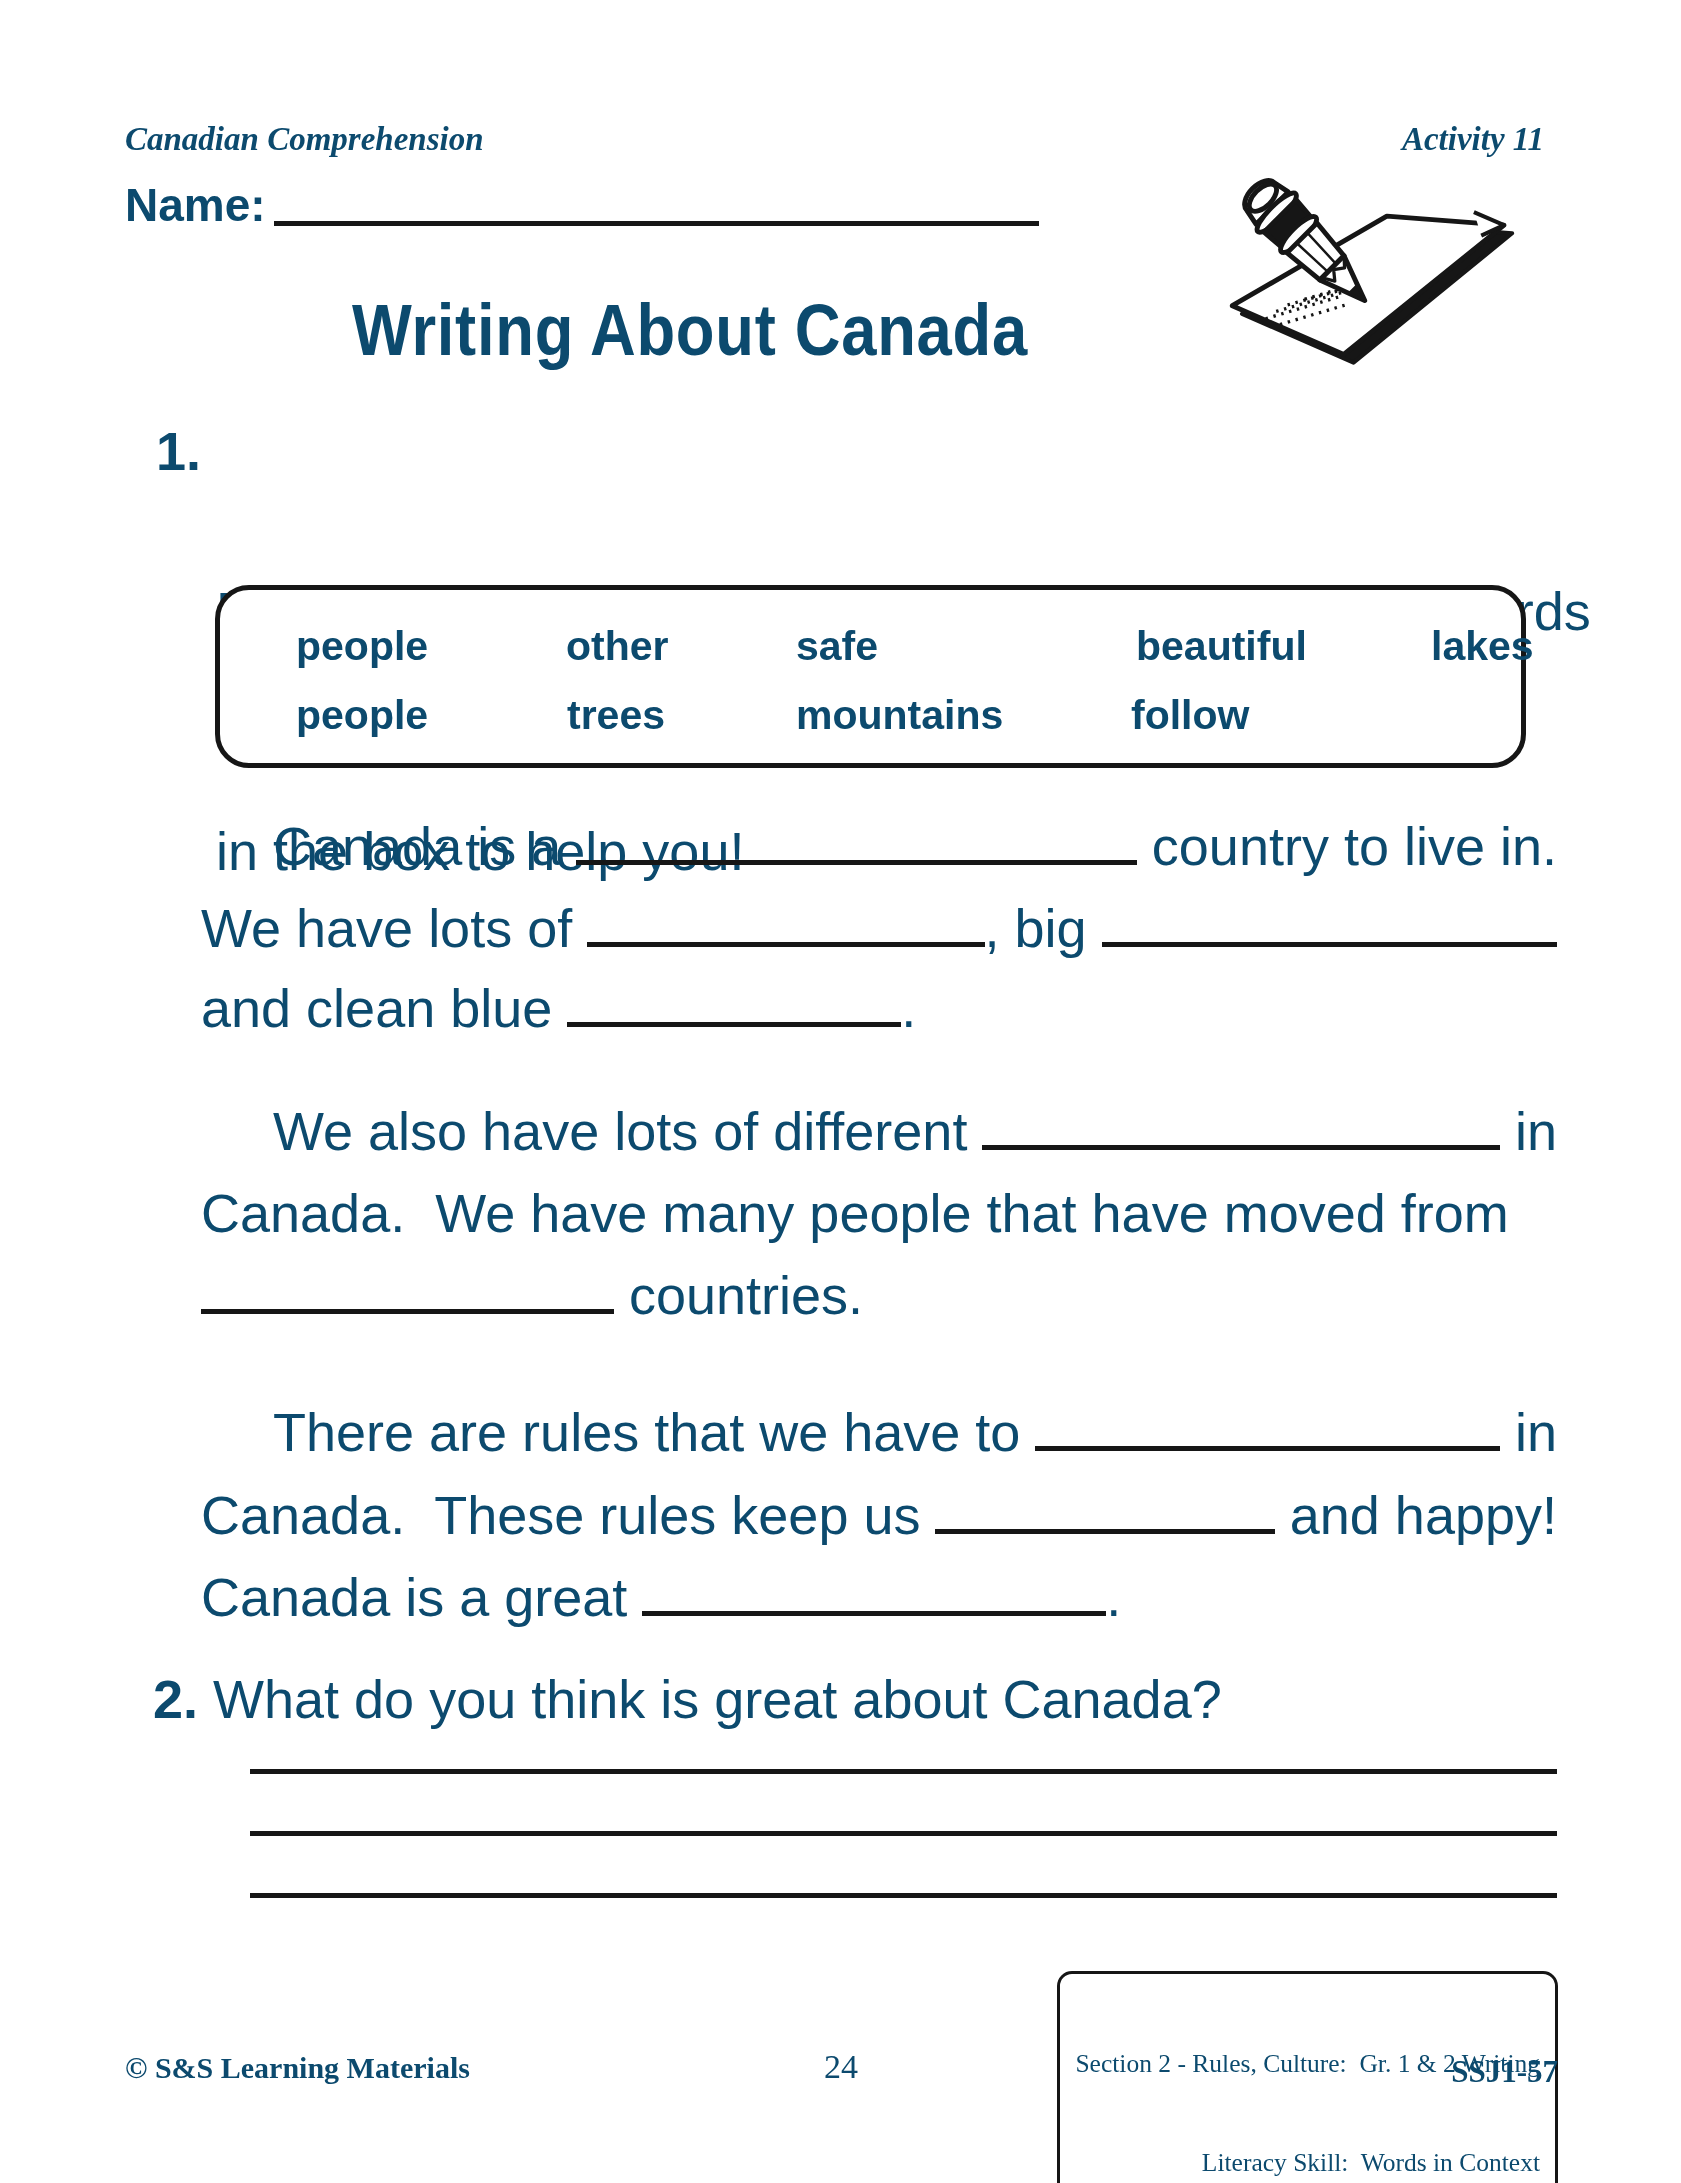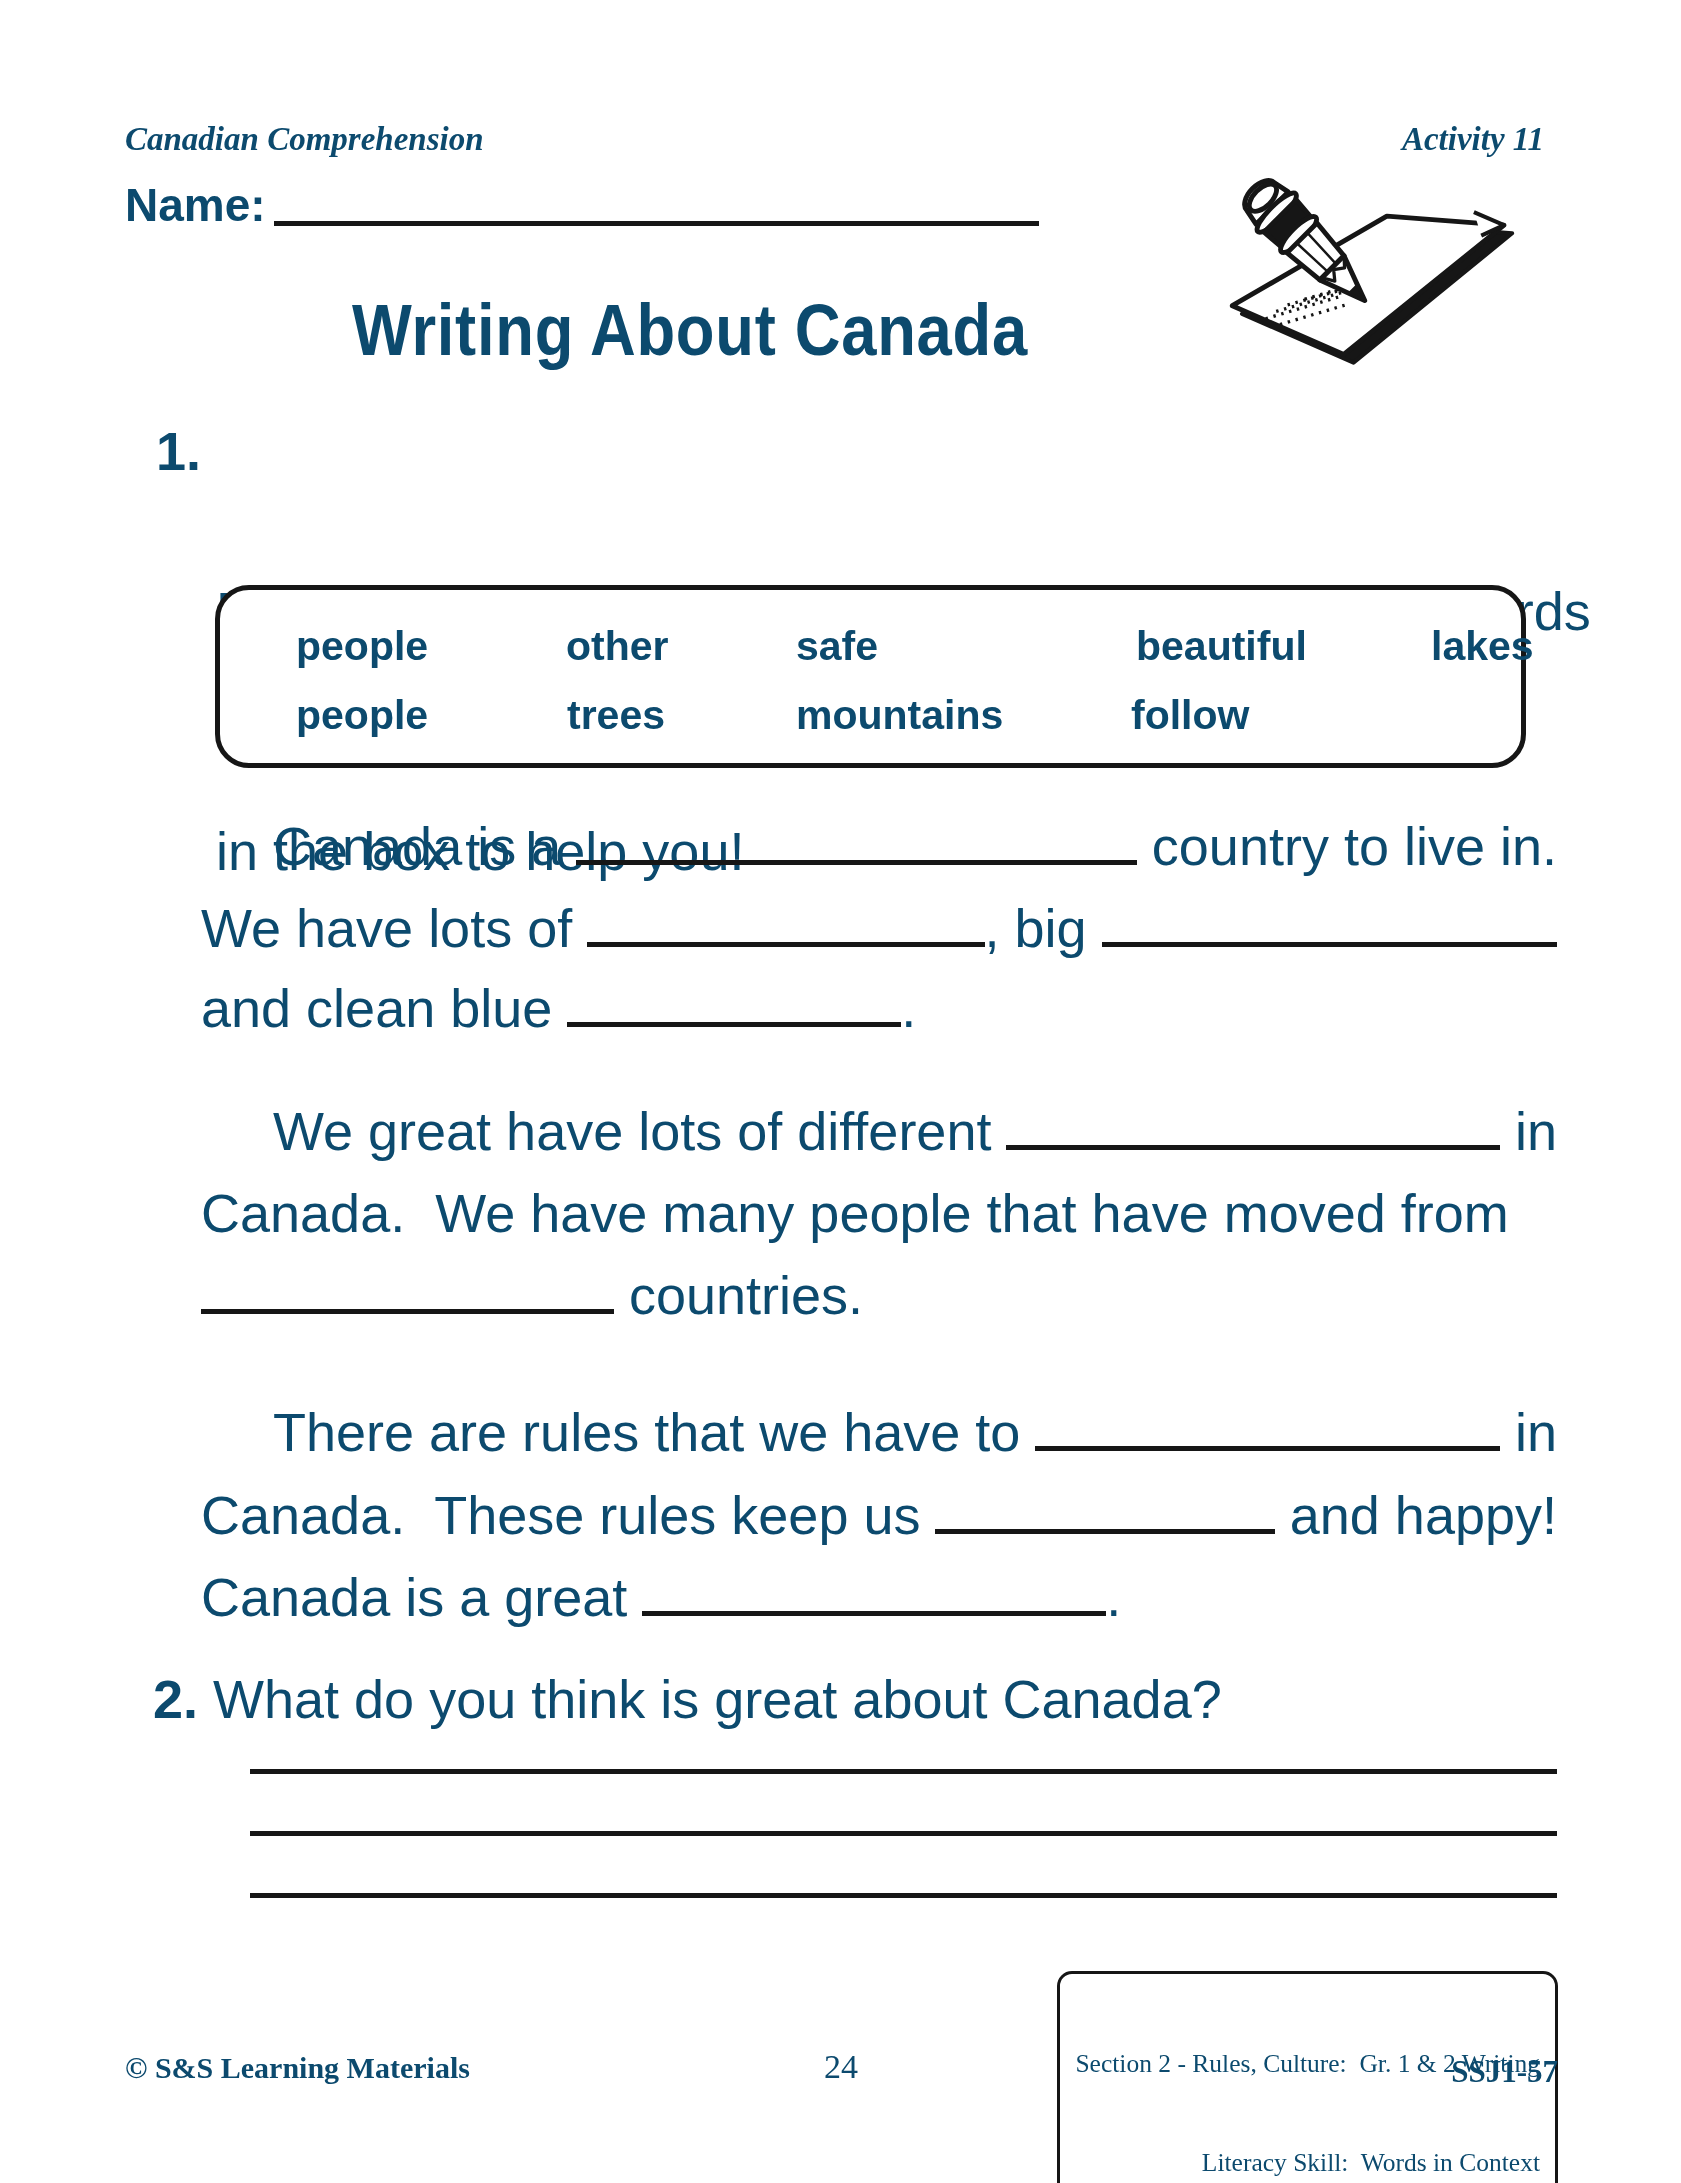--- a/index.html
+++ b/index.html
@@ -180,21 +180,21 @@
     <span class="blank grow1"></span>
     <span> country to live in.</span>
   </div>
   <div class="fill-line fl-p1l3">
     <span>and clean blue </span>
     <span class="blank w407"></span>
     <span>.</span>
   </div>
 
   <div class="fill-line fl-p2l1 indent">
-    <span>We great have lots of different </span>
+    <span>We also have lots of different </span>
     <span class="blank grow4"></span>
     <span> in</span>
   </div>
   <div class="fill-line fl-p2l2">
     <span>Canada.  We have many people that have moved from</span>
   </div>
   <div class="fill-line fl-p2l3">
     <span class="blank w503"></span>
     <span> countries.</span>
   </div>

